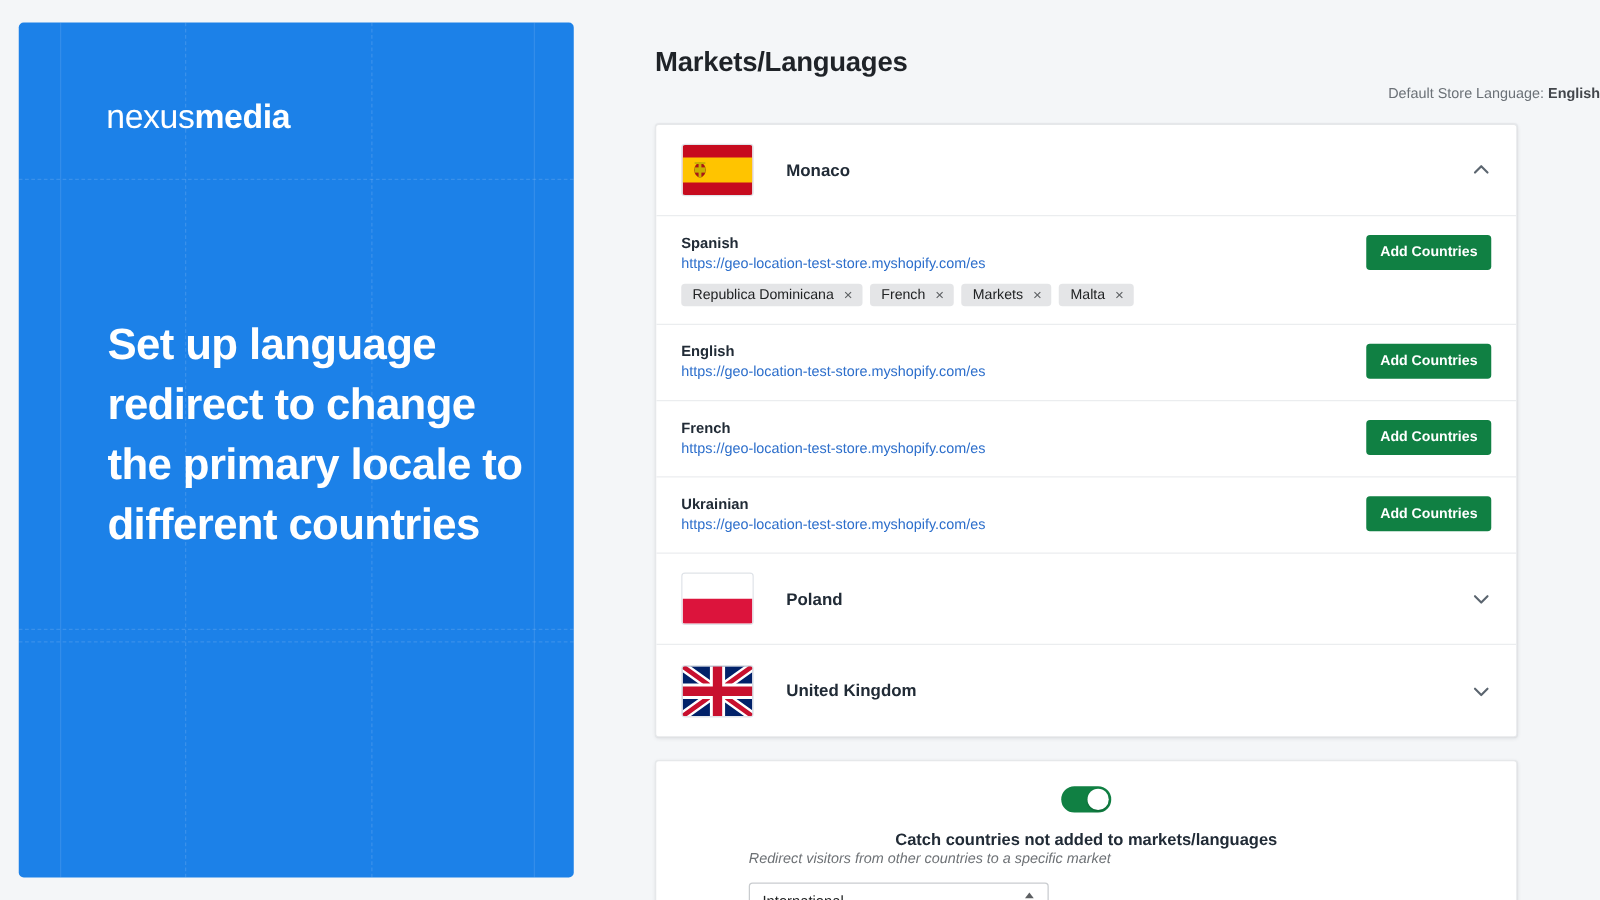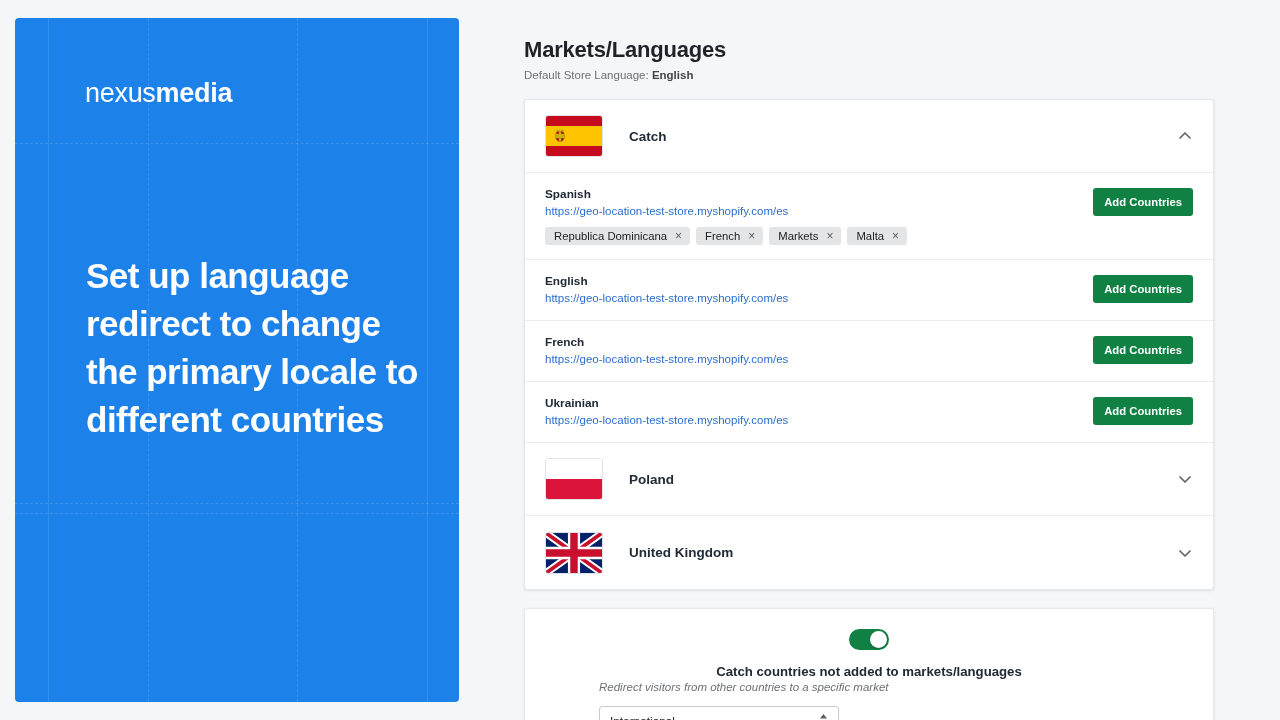--- a/index.html
+++ b/index.html
@@ -49,21 +49,21 @@
   .content {
     position: absolute; left: 524px; top: 0;
     width: 756px; height: 720px;
     padding-top: 36px;
   }
   .page-title {
     font-size: 22px; font-weight: 600; color: #1f2328;
     letter-spacing: -0.2px; line-height: 28px;
   }
   .subtitle {
-    margin-top: 5px; font-size: 11.5px; color: #6b7177;
+    margin-top: 5px; font-size: 11.5px; color: #6b7177; text-align: right;
   }
   .subtitle .sub-strong { color: #42464b; font-weight: 600; }
 
   .card {
     margin-top: 18px; width: 690px;
     background: #ffffff; border-radius: 3px;
     border: 1px solid #e6e8ea;
     box-shadow: 0 0 1px rgba(22,29,37,0.05), 0 1px 3px rgba(63,63,68,0.10);
     overflow: hidden;
   }
@@ -183,21 +183,21 @@
           <div class="flag"><svg viewBox="0 0 60 42" width="100%" height="100%" preserveAspectRatio="none">
               <rect width="60" height="42" fill="#c60b1e"></rect>
               <rect y="10.5" width="60" height="21" fill="#ffc400"></rect>
               <g transform="translate(15,21)">
                 <ellipse rx="4.6" ry="6" fill="#ad1519" stroke="#8a1014" stroke-width="0.5"></ellipse>
                 <rect x="-4.6" y="-2.2" width="9.2" height="4.4" fill="#c8b100"></rect>
                 <rect x="-1.2" y="-6.2" width="2.4" height="12.4" fill="#c8b100"></rect>
                 <rect x="-4.6" y="-6.6" width="9.2" height="1.6" fill="#c8b100"></rect>
               </g>
             </svg></div>
-          <div class="market-name">Catch</div>
+          <div class="market-name">Monaco</div>
           <div class="chev">
             <svg viewBox="0 0 16 16" width="16" height="16" fill="none" stroke="currentColor" stroke-width="1.7" stroke-linecap="round" stroke-linejoin="round">
               <path d="M3 10 L8 5 L13 10"></path>
             </svg>
           </div>
         </div>
         <div class="lang-row">
           <div class="lang-left"><div class="lang-name">Spanish</div><a class="lang-url">https://geo-location-test-store.myshopify.com/es</a><div class="chips">
               <span class="chip">
                 <span>Republica Dominicana</span>

